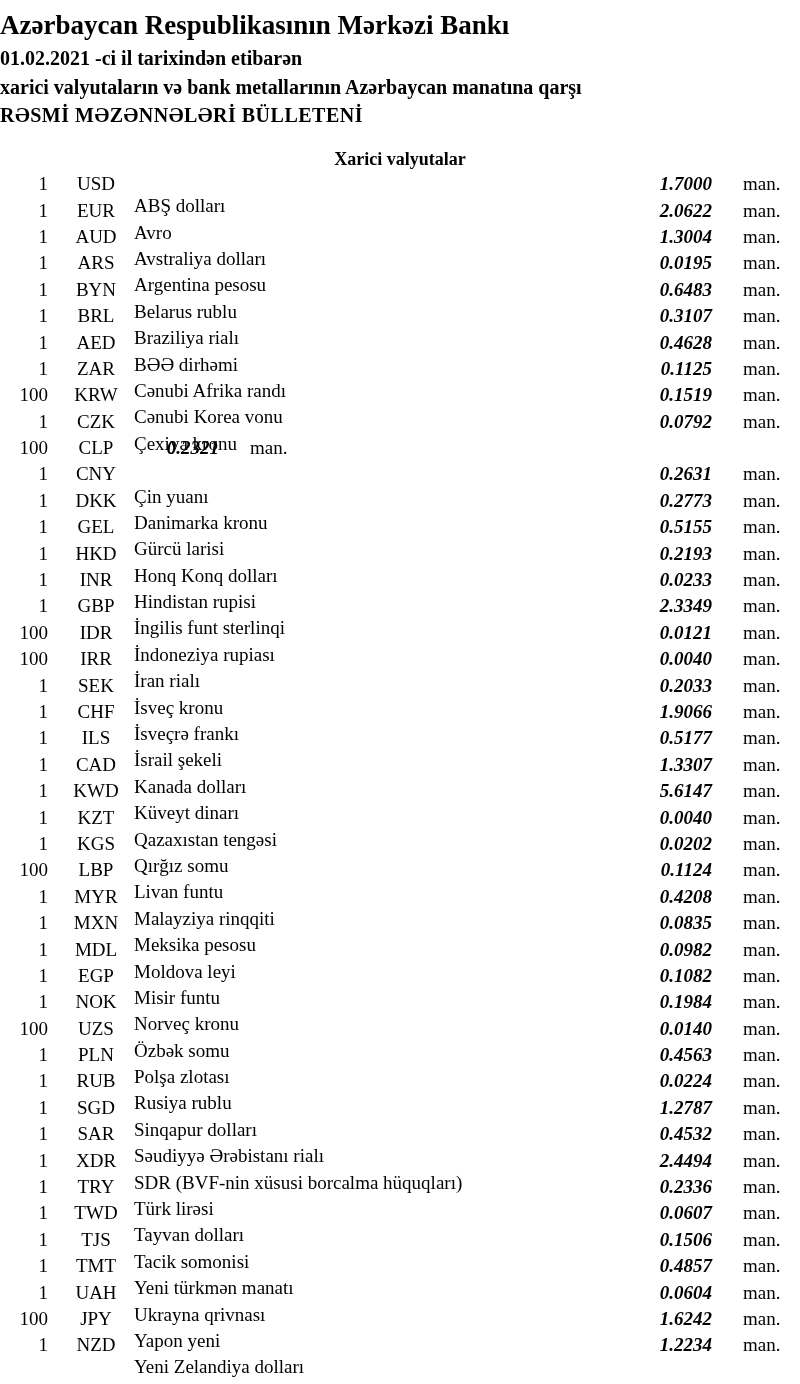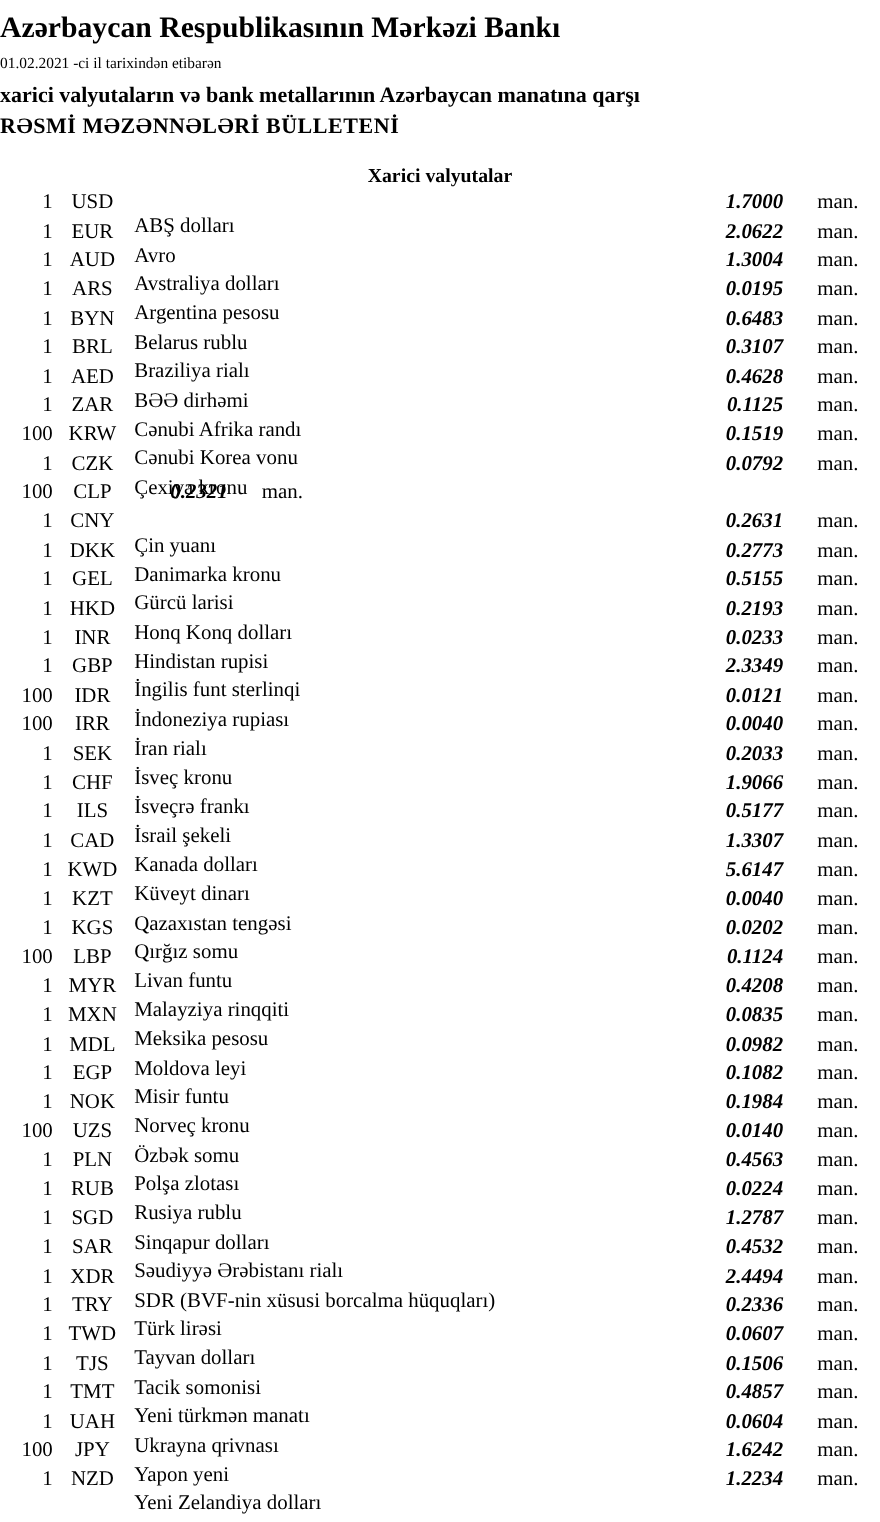--- a/index.html
+++ b/index.html
@@ -21,22 +21,22 @@
   }
   .header {
     padding-top: 6px;
   }
   .header .title {
     font-size: 27px;
     font-weight: bold;
     line-height: 38px;
   }
   .header .date-line {
-    font-size: 14px;
-    font-weight: normal;
+    font-size: 20px;
+    font-weight: bold;
     line-height: 29px;
   }
   .header .subtitle {
     font-size: 20px;
     font-weight: bold;
     line-height: 28px;
   }
   .header .bulletin-title {
     font-size: 20px;
     font-weight: bold;
@@ -62,21 +62,21 @@
   }
   .qty {
     width: 48px;
     text-align: right;
     flex: 0 0 auto;
   }
   .code {
     width: 56px;
     text-align: center;
     flex: 0 0 auto;
-    margin-left: 8px;
+    margin-left: 20px;
   }
   .name {
     flex: 1 1 auto;
     padding-left: 10px;
     overflow: hidden;
     margin-top: 44px;
   }
   .rate {
     width: 95px;
     text-align: right;

